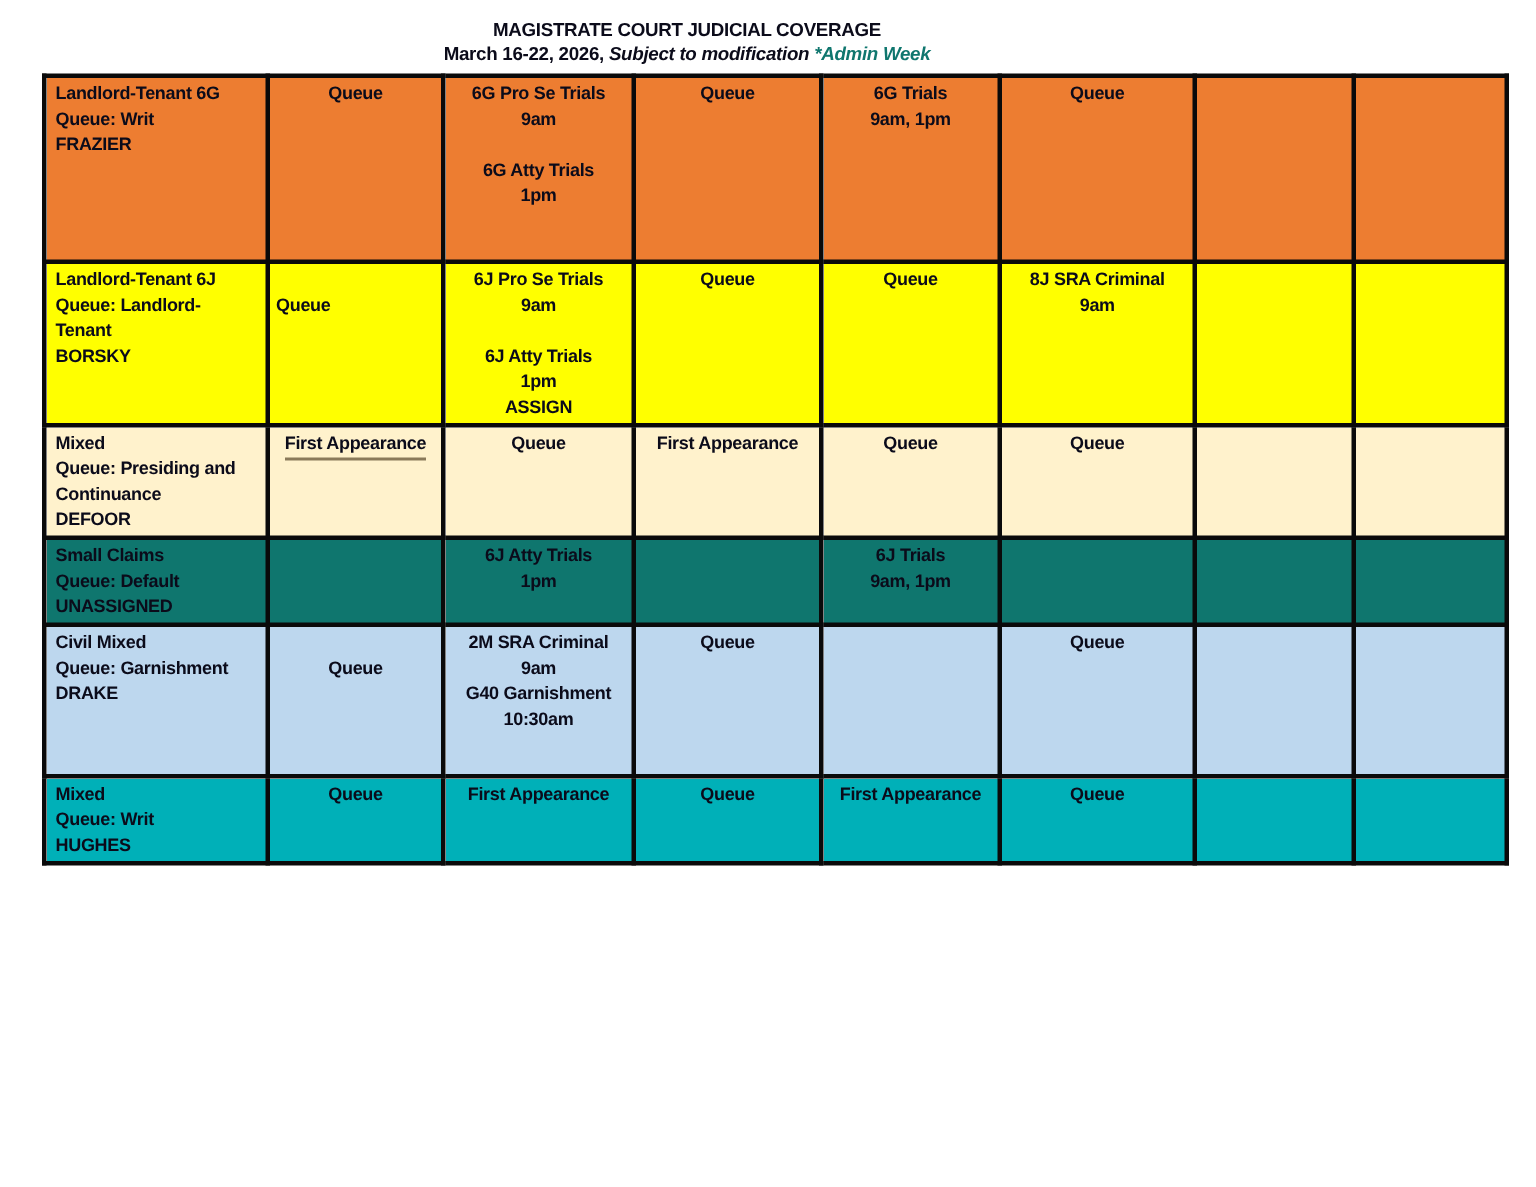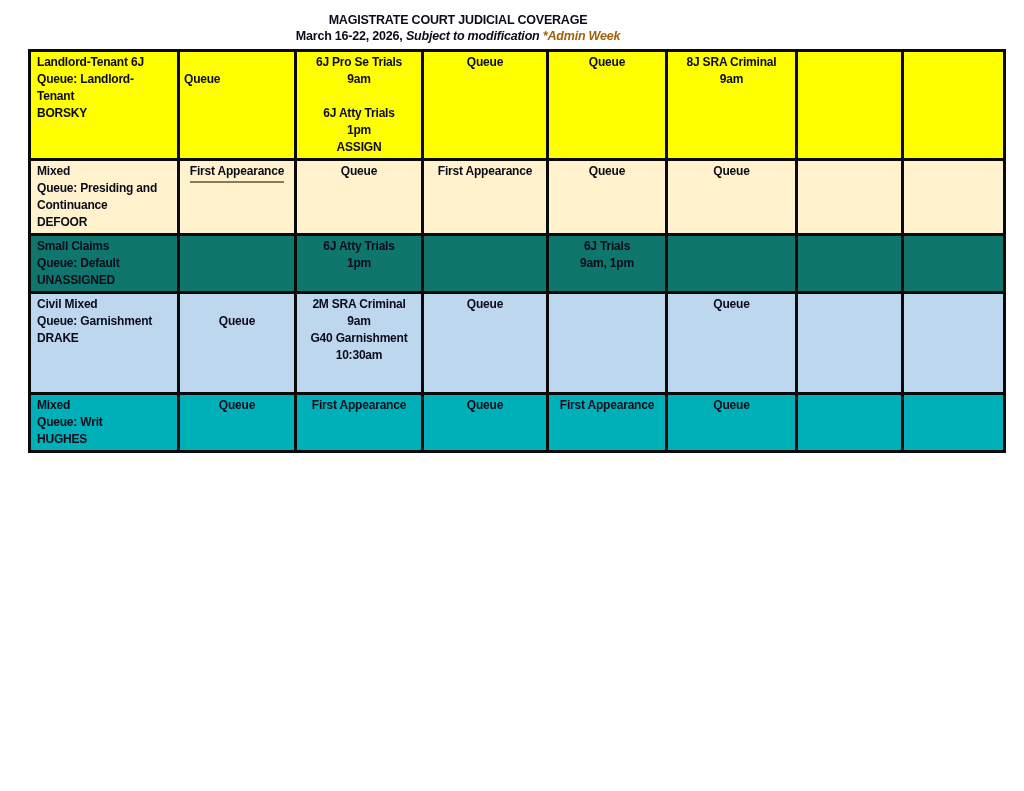--- a/index.html
+++ b/index.html
@@ -2,21 +2,21 @@
 <html><head>
 <meta charset="utf-8">
 <style>
   html, body { margin: 0; padding: 0; background: #ffffff; }
   body { width: 1024px; height: 791px; position: relative; overflow: hidden;
          font-family: "Liberation Sans", "DejaVu Sans", sans-serif; color: #0b0b1a; }
   .title-block { position: absolute; left: 0; top: 12px; width: 916px; text-align: center; }
   .title-line1 { font-size: 12.5px; font-weight: bold; line-height: 16px; letter-spacing: -0.2px; }
   .title-line2 { font-size: 12.5px; font-weight: bold; line-height: 16px; letter-spacing: -0.2px; }
   .title-line2 .italic { font-style: italic; text-align: right; }
-  .title-line2 .admin { font-style: italic; color: #a16207; }
+  .title-line2 .admin { font-style: italic; color: #0f766e; }
 
   table.schedule { position: absolute; left: 28px; top: 49px; border-collapse: collapse;
                    table-layout: fixed; width: 975px; }
   table.schedule td, table.schedule th {
     border: 3px solid #0a0a0a; padding: 2px 4px; vertical-align: top;
     font-size: 12px; font-weight: bold; line-height: 17px; letter-spacing: -0.2px;
     text-align: center; white-space: pre-line; overflow: hidden;
   }
   table.schedule th { background: #ffffff; font-size: 12.5px; padding-top: 3px; }
   table.schedule th.corner { font-weight: normal; font-size: 11.5px; line-height: 15px; padding-top: 1px; }
@@ -39,20 +39,37 @@
       <col style="width:127px">
       <col style="width:125px">
     <col style="width:119px">
       <col style="width:130px">
       <col style="width:106px">
       <col style="width:102px">
   </colgroup>
   <tbody>
 
 
+  <tr style="height:124px; background:#ed7d31">
+    <td class="rowhead">Landlord-Tenant 6G
+Queue: Writ
+FRAZIER</td>
+    <td>Queue</td>
+    <td>6G Pro Se Trials
+9am
+
+6G Atty Trials
+1pm</td>
+    <td>Queue</td>
+    <td>6G Trials
+9am, 1pm</td>
+    <td>Queue</td>
+    <td></td>
+    <td></td>
+  </tr>
 
   <tr style="height:107px; background:#ffff00">
     <td class="rowhead">Landlord-Tenant 6J
 Queue: Landlord-
 Tenant
 BORSKY</td>
     <td class="left-cell">
 Queue</td>
     <td>6J Pro Se Trials
 9am

